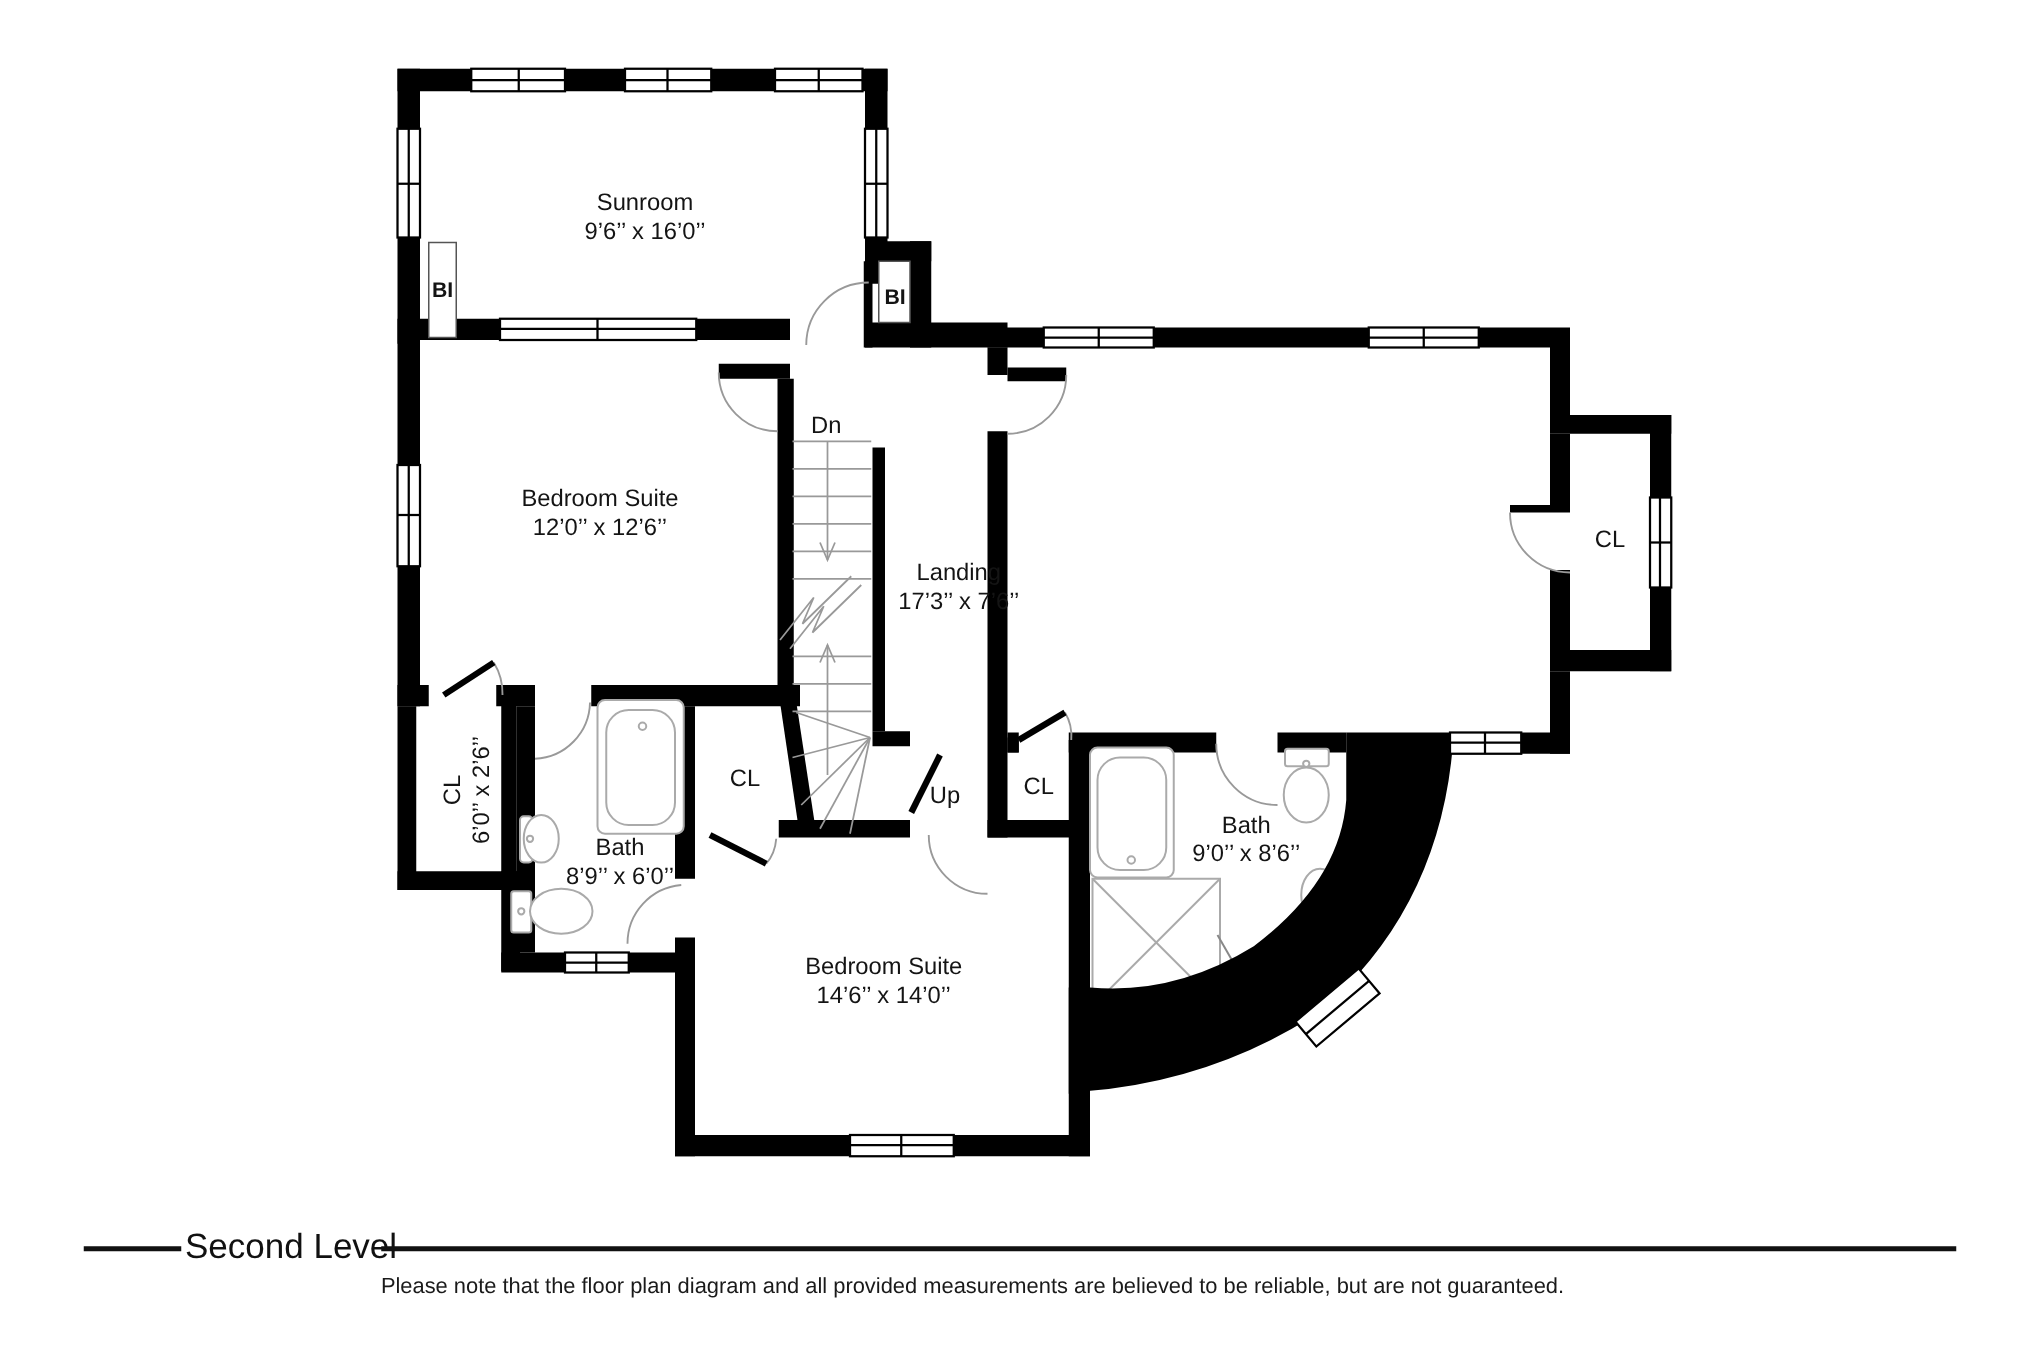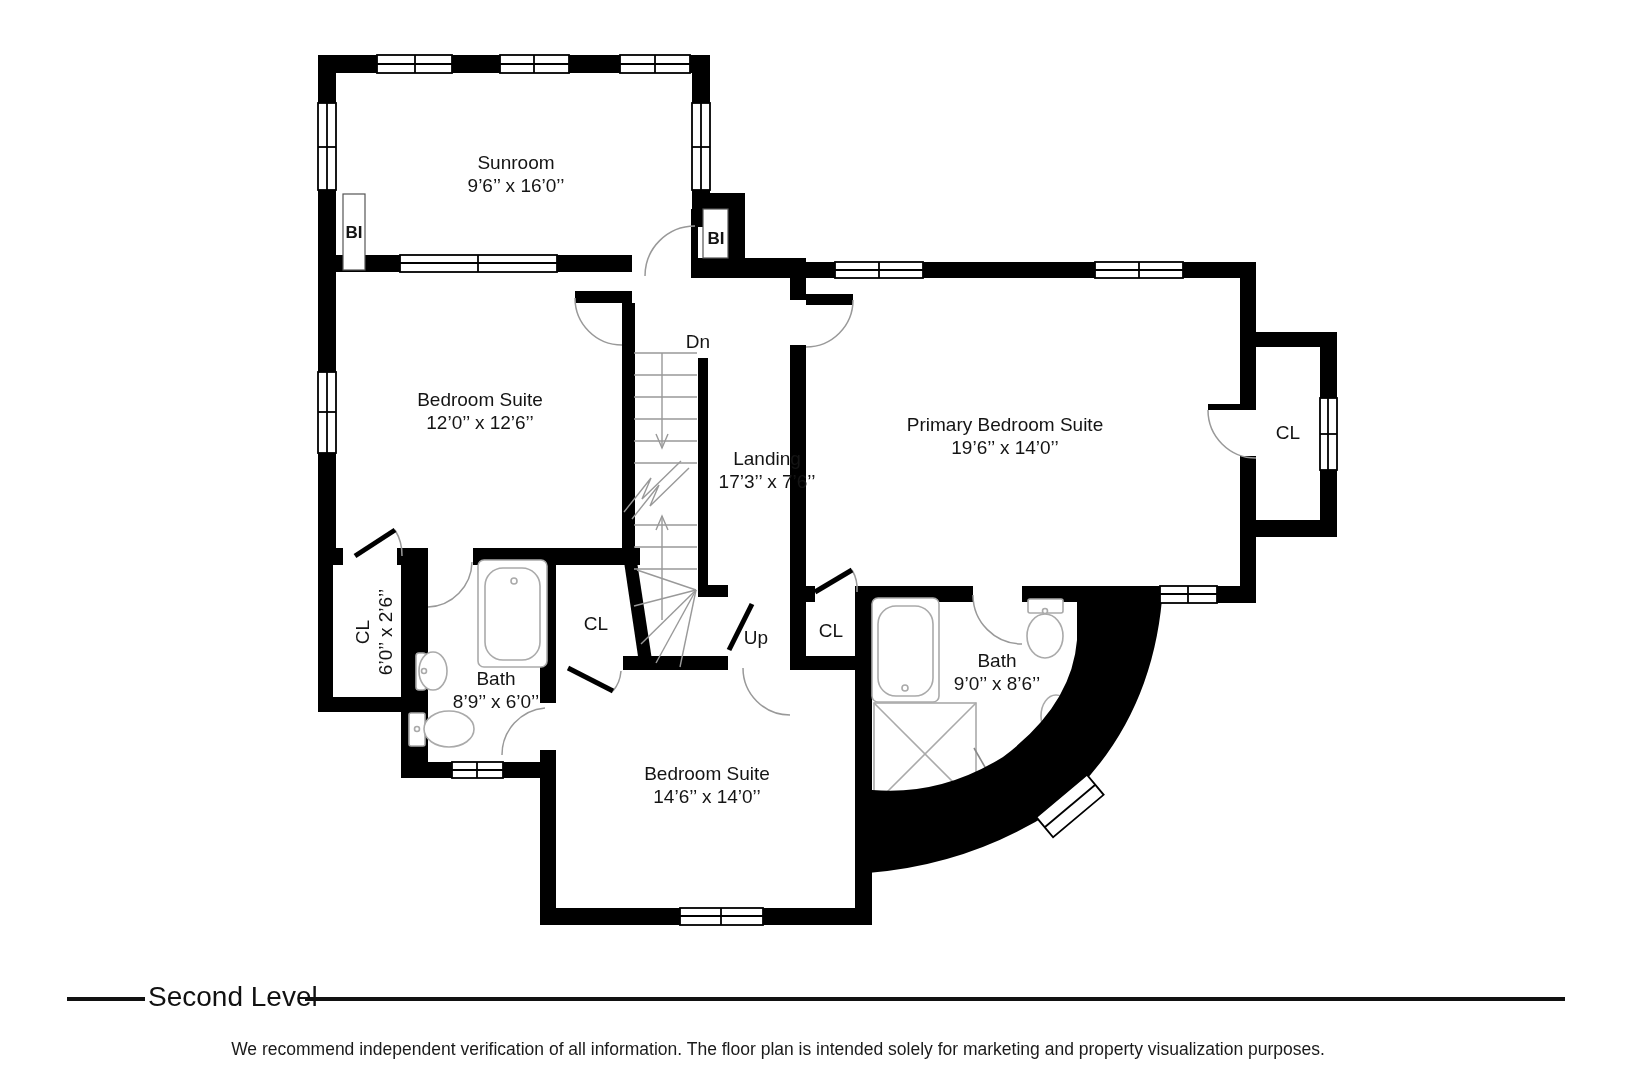--- a/index.html
+++ b/index.html
@@ -275,24 +275,20 @@
   <span class="dims">9’6’’ x 16’0’’</span>
 </div>
 <div class="lbl" style="left:480px;top:411px">
   <span>Bedroom Suite</span>
   <span class="dims">12’0’’ x 12’6’’</span>
 </div>
 <div class="lbl" style="left:767px;top:470px">
   <span>Landing</span>
   <span class="dims">17’3’’ x 7’6’’</span>
 </div>
-<div class="lbl" style="left:1005px;top:436px">
-  <span>Primary Bedroom Suite</span>
-  <span class="dims">19’6’’ x 14’0’’</span>
-</div>
 <div class="lbl" style="left:496px;top:690px">
   <span>Bath</span>
   <span class="dims">8’9’’ x 6’0’’</span>
 </div>
 <div class="lbl" style="left:997px;top:672px">
   <span>Bath</span>
   <span class="dims">9’0’’ x 8’6’’</span>
 </div>
 <div class="lbl" style="left:707px;top:785px">
   <span>Bedroom Suite</span>
@@ -301,21 +297,21 @@
 
 <div class="lbl lbl-rot" style="left:374px;top:632px">
   <span>CL</span>
   <span class="dims">6’0’’ x 2’6’’</span>
 </div>
 <div class="lbl" style="left:596px;top:623px">CL</div>
 <div class="lbl" style="left:831px;top:630px">CL</div>
 <div class="lbl" style="left:1288px;top:432px">CL</div>
 <div class="lbl lbl-sm" style="left:354px;top:232px">BI</div>
 <div class="lbl lbl-sm" style="left:716px;top:238px">BI</div>
-<div class="lbl" style="left:698px;top:341px">Dn</div>
+<div class="lbl" style="left:661px;top:341px">Dn</div>
 <div class="lbl" style="left:756px;top:637px">Up</div>
 
 <div class="rule rule-left"></div>
 <div class="level-title">Second Level</div>
 <div class="rule rule-right"></div>
-<div class="disc disc2">We recommend independent verification of all information. The floor plan is intended solely for marketing and property visualization purposes.</div>
+<div class="disc disc1">Please note that the floor plan diagram and all provided measurements are believed to be reliable, but are not guaranteed.</div>
 
 </div>
 
 </body></html>

